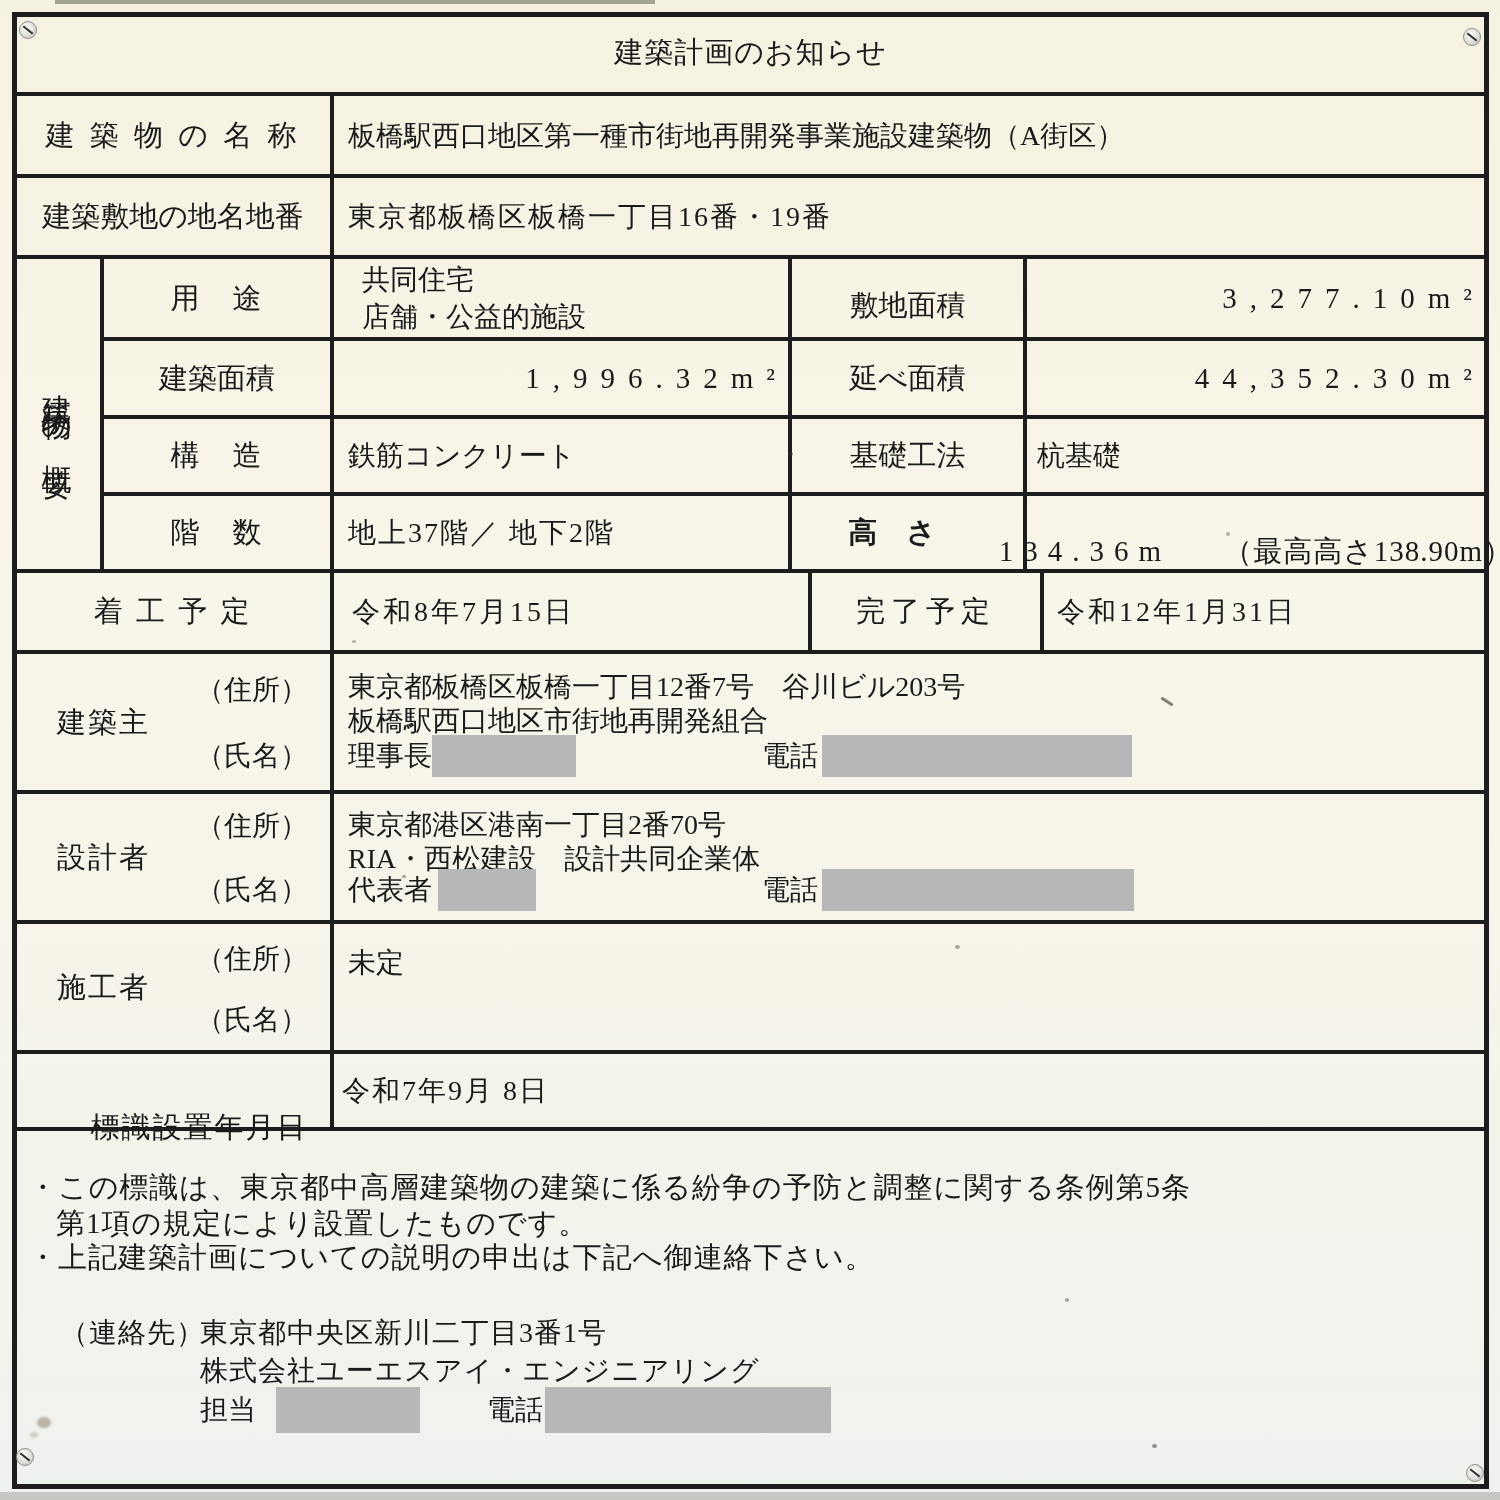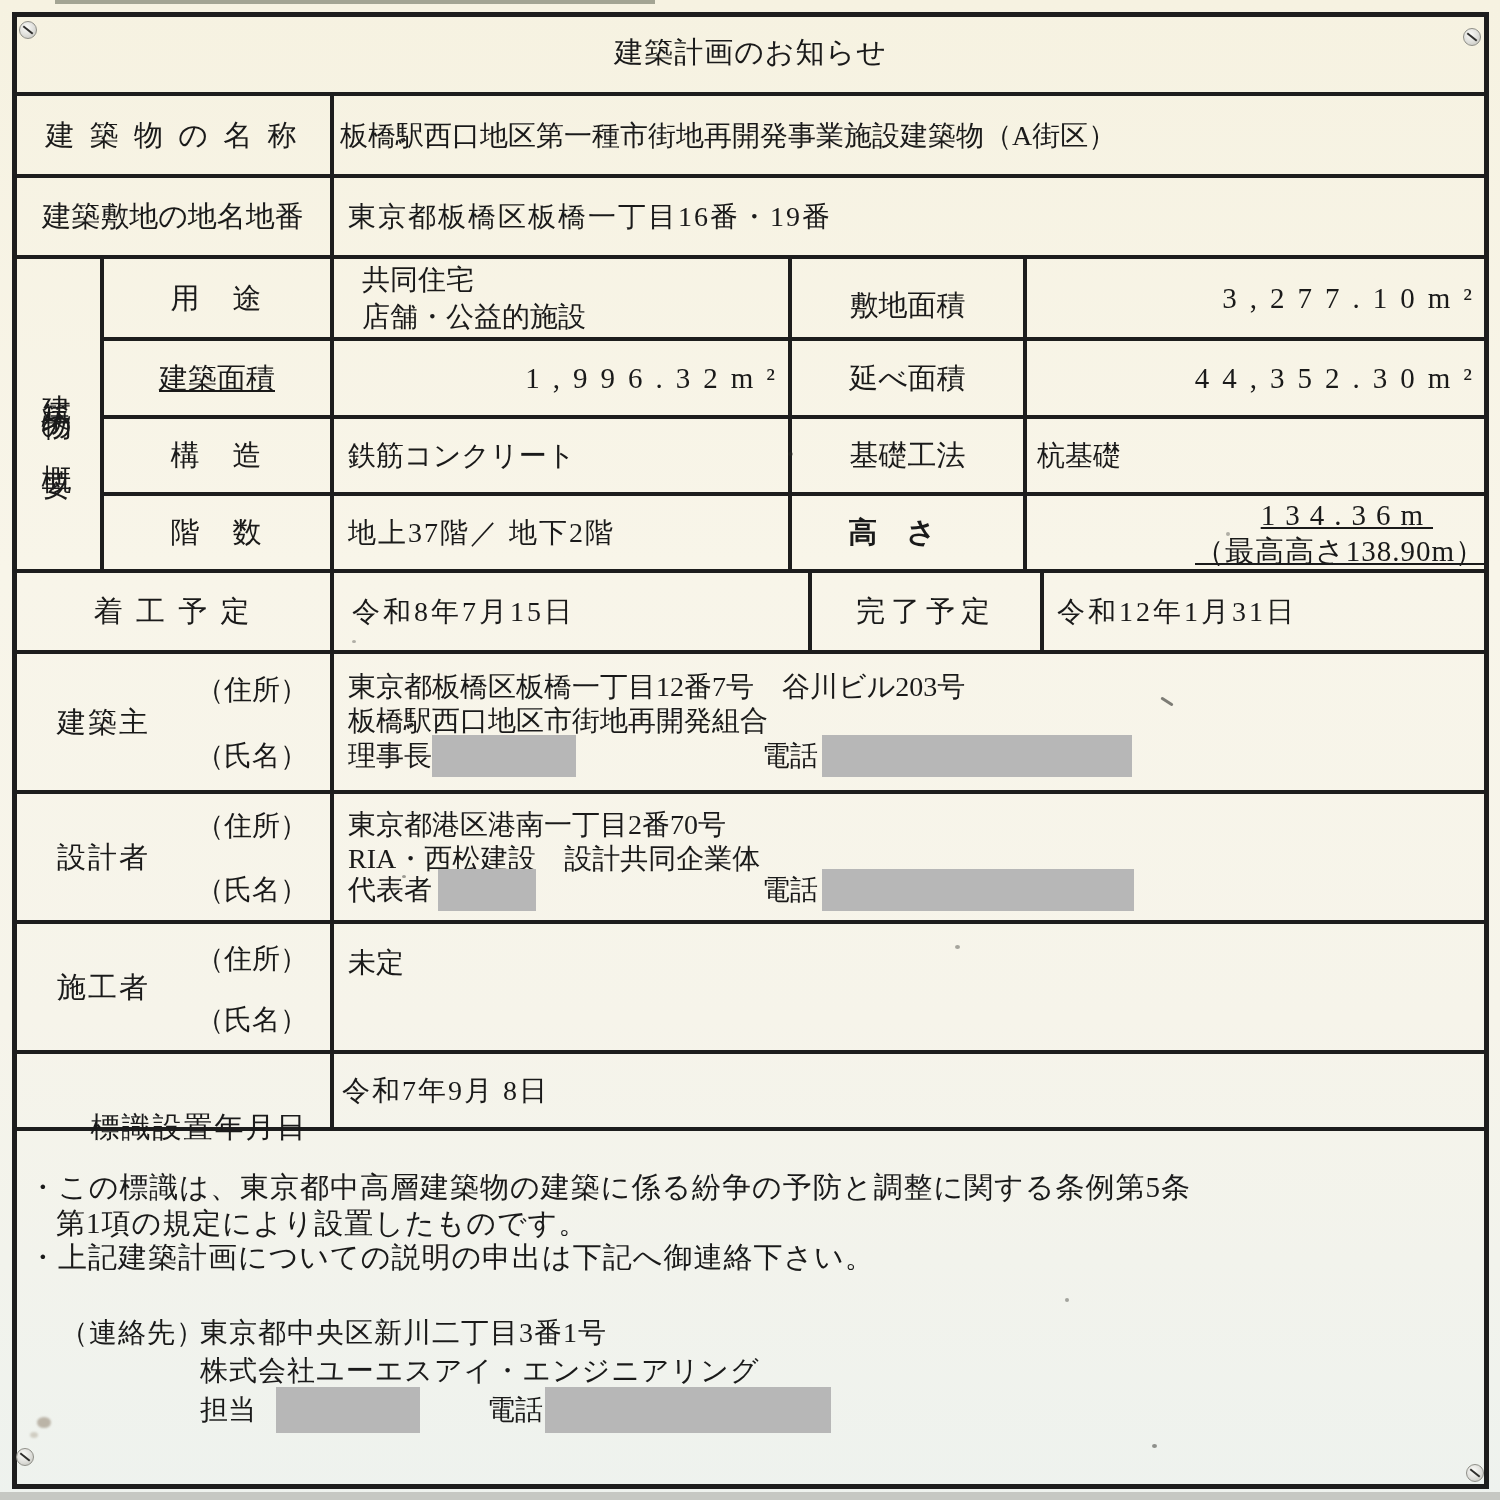--- a/index.html
+++ b/index.html
@@ -14,21 +14,21 @@
   .hl{left:12px;width:1477px;height:4px;}
   .hl.part{left:100px;width:1389px;}
   .vl{width:4px;}
   .cell{position:absolute;display:flex;align-items:center;font-size:28px;line-height:1.25;white-space:pre;}
   .center{justify-content:center;}
   .lbl{font-size:29px;}
   .num{justify-content:flex-end;padding-right:16px;font-size:29px;letter-spacing:13px;}
   .vertical{position:absolute;display:flex;align-items:center;justify-content:center;
     writing-mode:vertical-rl;text-orientation:upright;font-size:30px;letter-spacing:9px;}
   .twoline{flex-direction:column;align-items:flex-start;justify-content:center;padding-left:28px;line-height:37px;}
-  .heightcell{flex-direction:column;align-items:flex-end;justify-content:center;padding-right:16px;line-height:36px;text-decoration:underline;}
+  .heightcell{flex-direction:row;align-items:flex-end;justify-content:center;padding-right:16px;line-height:36px;}
   .pline{position:absolute;left:348px;display:flex;align-items:center;font-size:28px;white-space:pre;}
   .redact{display:inline-block;background:#b7b7b7;}
   .party-main{position:absolute;left:45px;top:50%;transform:translateY(-50%);font-size:29px;letter-spacing:2px;white-space:pre;}
   .party-sub{position:absolute;left:184px;font-size:28px;white-space:pre;}
   .note{position:absolute;font-size:29px;white-space:pre;letter-spacing:1px;}
   .screw{position:absolute;width:18px;height:18px;border-radius:50%;
     background:radial-gradient(circle at 40% 35%,#fcfcf9 0%,#dededa 55%,#bdbdb6 100%);
     border:1px solid #8f8f88;box-sizing:border-box;}
   .screw::after{content:"";position:absolute;left:2px;top:7px;width:12px;height:2px;background:#2e2e2c;transform:rotate(38deg);}
   .speck{position:absolute;border-radius:50%;background:#2c2c28;}
@@ -60,38 +60,38 @@
   <div class="vl" style="left:330px;top:92px;height:1039px;"></div>
   <div class="vl" style="left:100px;top:255px;height:318px;"></div>
   <div class="vl" style="left:788px;top:255px;height:318px;"></div>
   <div class="vl" style="left:1023px;top:255px;height:318px;"></div>
   <div class="vl" style="left:808px;top:569px;height:85px;"></div>
   <div class="vl" style="left:1040px;top:569px;height:85px;"></div>
 
   <div class="cell center" style="left:12px;top:12px;width:1477px;height:80px;font-size:29px;letter-spacing:1px;"><span>建築計画のお知らせ</span></div>
 
   <div class="cell center lbl" style="left:16px;top:96px;width:314px;height:78px;letter-spacing:4px;"><span>建 築 物 の 名 称</span></div>
-  <div class="cell" style="left:334px;top:96px;width:1150px;height:78px;padding-left:6px;"><span>板橋駅西口地区第一種市街地再開発事業施設建築物（A街区）</span></div>
+  <div class="cell" style="left:334px;top:96px;width:1150px;height:78px;padding-left:14px;"><span>板橋駅西口地区第一種市街地再開発事業施設建築物（A街区）</span></div>
 
   <div class="cell center lbl" style="left:16px;top:178px;width:314px;height:77px;"><span>建築敷地の地名地番</span></div>
   <div class="cell" style="left:334px;top:178px;width:1150px;height:77px;padding-left:14px;letter-spacing:2px;"><span>東京都板橋区板橋一丁目16番・19番</span></div>
 
   <div class="vertical" style="left:14px;top:259px;width:84px;height:310px;">
       <span>建築物の概要</span>
     </div>
 
   <div class="cell center lbl" style="left:104px;top:259px;width:226px;height:78px;letter-spacing:2px;"><span>用　途</span></div>
   <div class="cell twoline" style="left:334px;top:259px;width:454px;height:78px;">
     <span>共同住宅</span>
     <span>店舗・公益的施設</span>
   </div>
   <div class="cell center lbl" style="left:792px;top:259px;width:231px;height:92px;"><span>敷地面積</span></div>
   <div class="cell num" style="left:1027px;top:259px;width:458px;height:78px;"><span>3,277.10m²</span></div>
 
-  <div class="cell center lbl" style="left:104px;top:341px;width:226px;height:74px;text-decoration:underline;"><span>建築面積</span></div>
+  <div class="cell center lbl" style="left:104px;top:341px;width:226px;height:74px;"><span>建築面積</span></div>
   <div class="cell num" style="left:334px;top:341px;width:454px;height:74px;"><span>1,996.32m²</span></div>
   <div class="cell center lbl" style="left:792px;top:341px;width:231px;height:74px;"><span>延べ面積</span></div>
   <div class="cell num" style="left:1027px;top:341px;width:458px;height:74px;"><span>44,352.30m²</span></div>
 
   <div class="cell center lbl" style="left:104px;top:419px;width:226px;height:73px;letter-spacing:2px;"><span>構　造</span></div>
   <div class="cell" style="left:334px;top:419px;width:454px;height:73px;padding-left:14px;"><span>鉄筋コンクリート</span></div>
   <div class="cell center lbl" style="left:792px;top:419px;width:231px;height:73px;"><span>基礎工法</span></div>
   <div class="cell" style="left:1027px;top:419px;width:458px;height:73px;padding-left:10px;"><span>杭基礎</span></div>
 
   <div class="cell center lbl" style="left:104px;top:496px;width:226px;height:73px;letter-spacing:2px;"><span>階　数</span></div>

